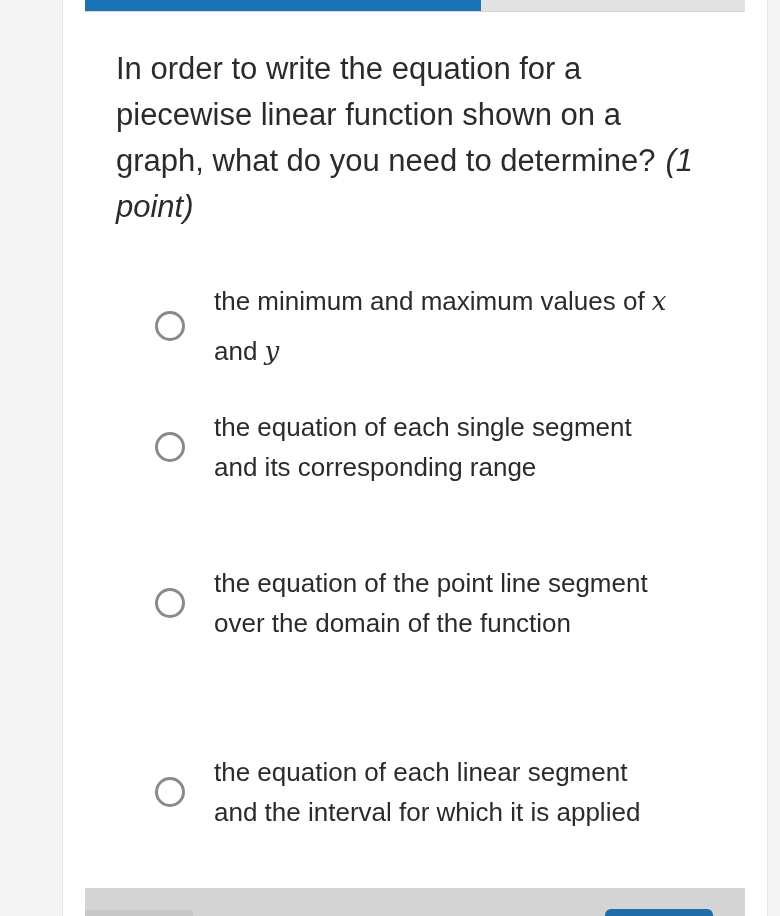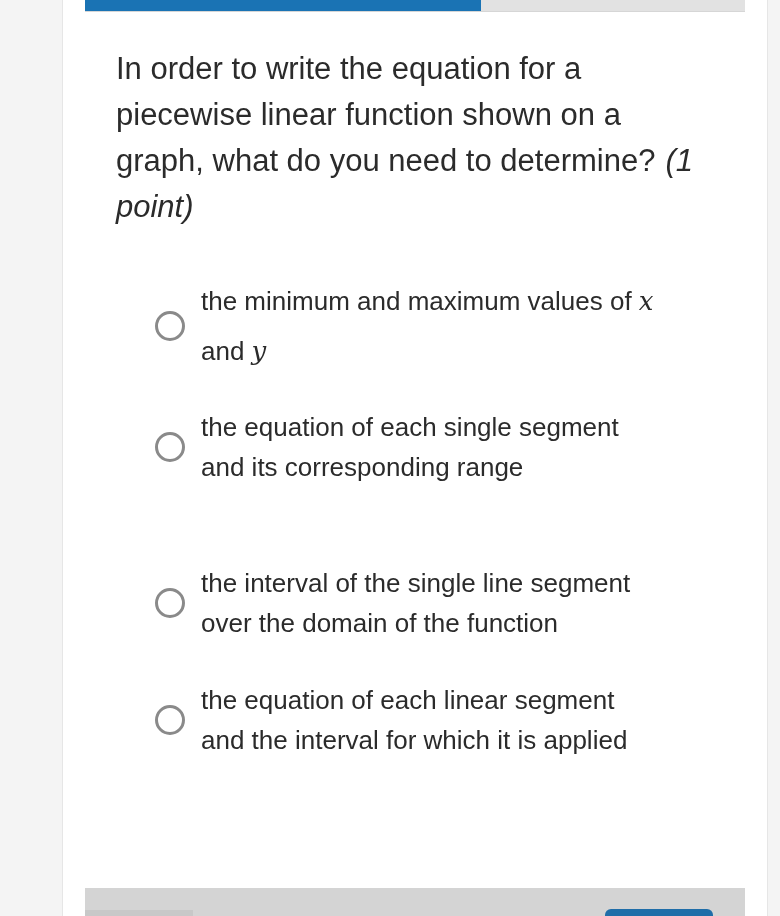--- a/index.html
+++ b/index.html
@@ -5,21 +5,21 @@
   html, body { margin:0; padding:0; }
   body { width:780px; height:916px; background:#f4f4f4; position:relative; overflow:hidden;
          font-family:"Liberation Sans", "DejaVu Sans", sans-serif; color:#333; }
   .card { position:absolute; left:62px; top:0; width:704px; height:916px; background:#fff;
           border-left:1px solid #e6e6e6; border-right:1px solid #e6e6e6; }
   .progress { position:absolute; left:22px; top:0; width:660px; height:11px; background:#e2e2e2;
               border-bottom:1px solid #d6d6d6; }
   .progress-fill { position:absolute; left:0; top:0; height:11px; background:#1a73b4; }
   .question { position:absolute; left:53px; top:46px; width:590px; font-size:31px; line-height:46px; color:#2b2b2b; }
   .question .pts { font-style:italic; margin-left:10px; }
-  .option { position:absolute; left:92px; width:520px; display:flex; align-items:center; cursor:pointer; }
+  .option { position:absolute; left:92px; width:520px; display:flex; align-items:center; cursor:pointer;gap:13px; }
   .radio { width:30px; height:30px; border:3px solid #8a8a8a; border-radius:50%; box-sizing:border-box; flex:0 0 30px; background:#fff; }
   .opt-text { margin-left:16px; font-size:26px; line-height:40px; color:#2b2b2b; width:460px; }
   .opt-text .math { font-family:"DejaVu Serif", serif; font-style:italic; }
   .opt1 .opt-text { line-height:50px; }
   .footer { position:absolute; left:22px; top:888px; width:660px; height:28px; background:#d4d4d4; }
   .footer-btn { position:absolute; left:520px; top:21px; width:108px; height:14px; background:#1f6da8; border-radius:6px 6px 0 0; }
   .footer-left { position:absolute; left:0; top:22px; width:108px; height:6px; background:#c8c8c8; }
 </style>
 </head>
 <body>
@@ -40,24 +40,24 @@
     </div>
   </div>
 
   <div class="option" style="top:407px">
     <span class="radio"></span>
     <div class="opt-text">the equation of each single segment and its corresponding range</div>
   </div>
 
   <div class="option" style="top:563px">
     <span class="radio"></span>
-    <div class="opt-text">the interval of the single line segment over the domain of the function</div>
+    <div class="opt-text">the equation of the point line segment over the domain of the function</div>
   </div>
 
-  <div class="option" style="top:680px">
+  <div class="option" style="top:752px">
     <span class="radio"></span>
     <div class="opt-text">the equation of each linear segment and the interval for which it is applied</div>
   </div>
 
   <div class="footer">
     <div class="footer-left"></div>
     <div class="footer-btn"></div>
   </div>
 </div>
 

